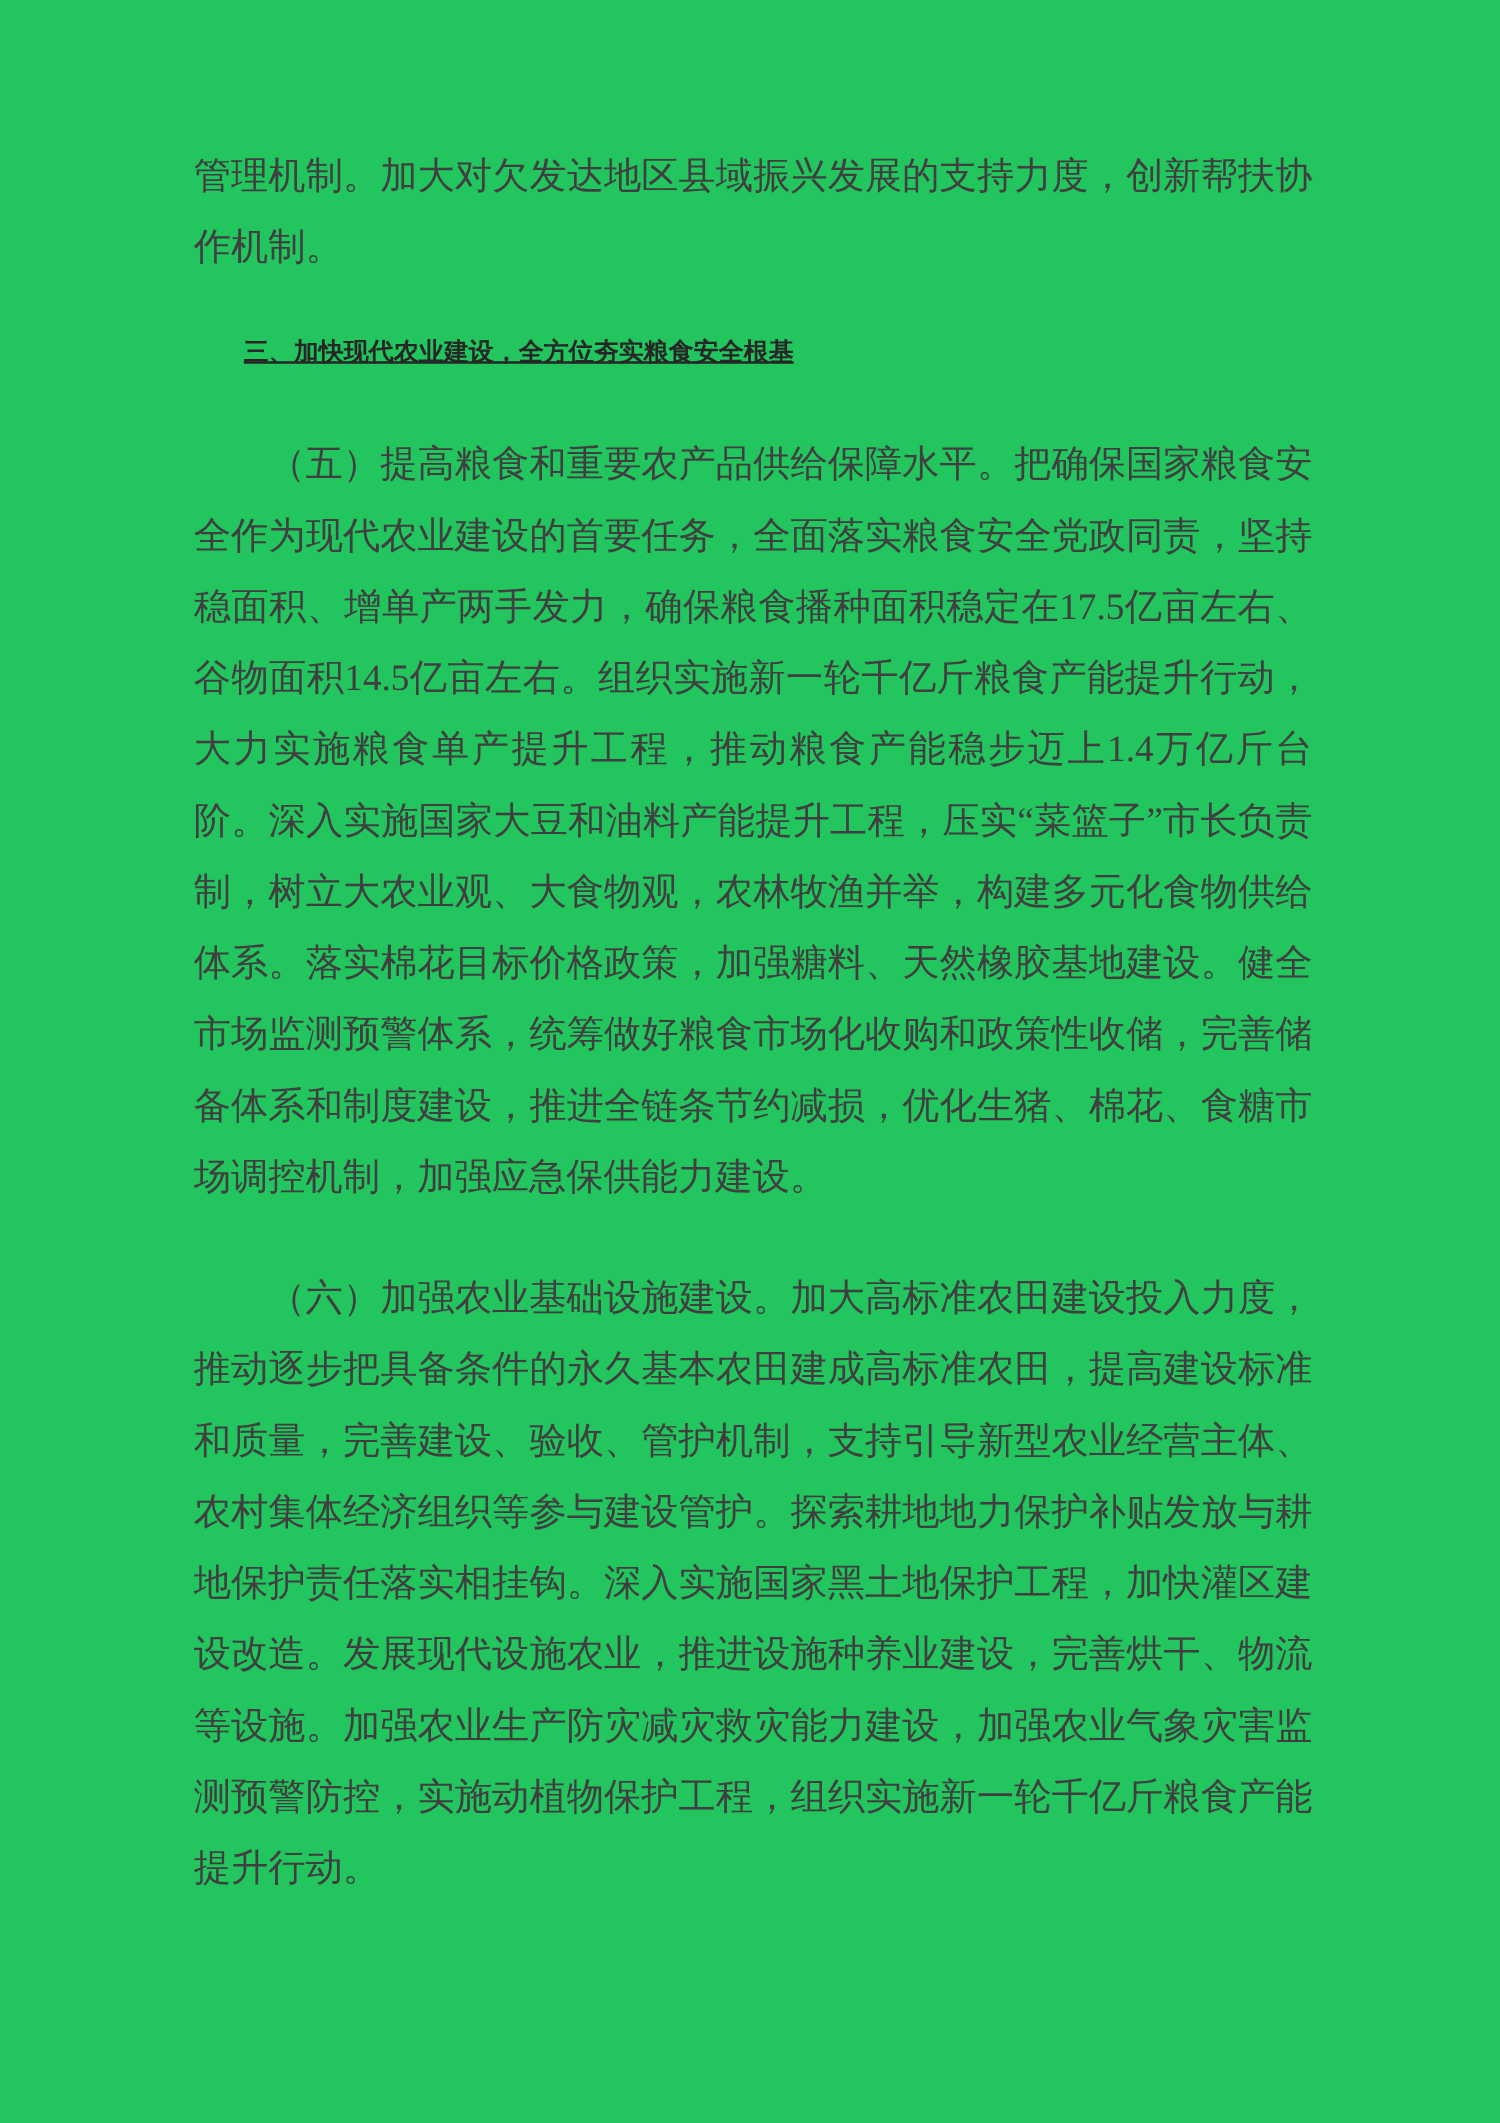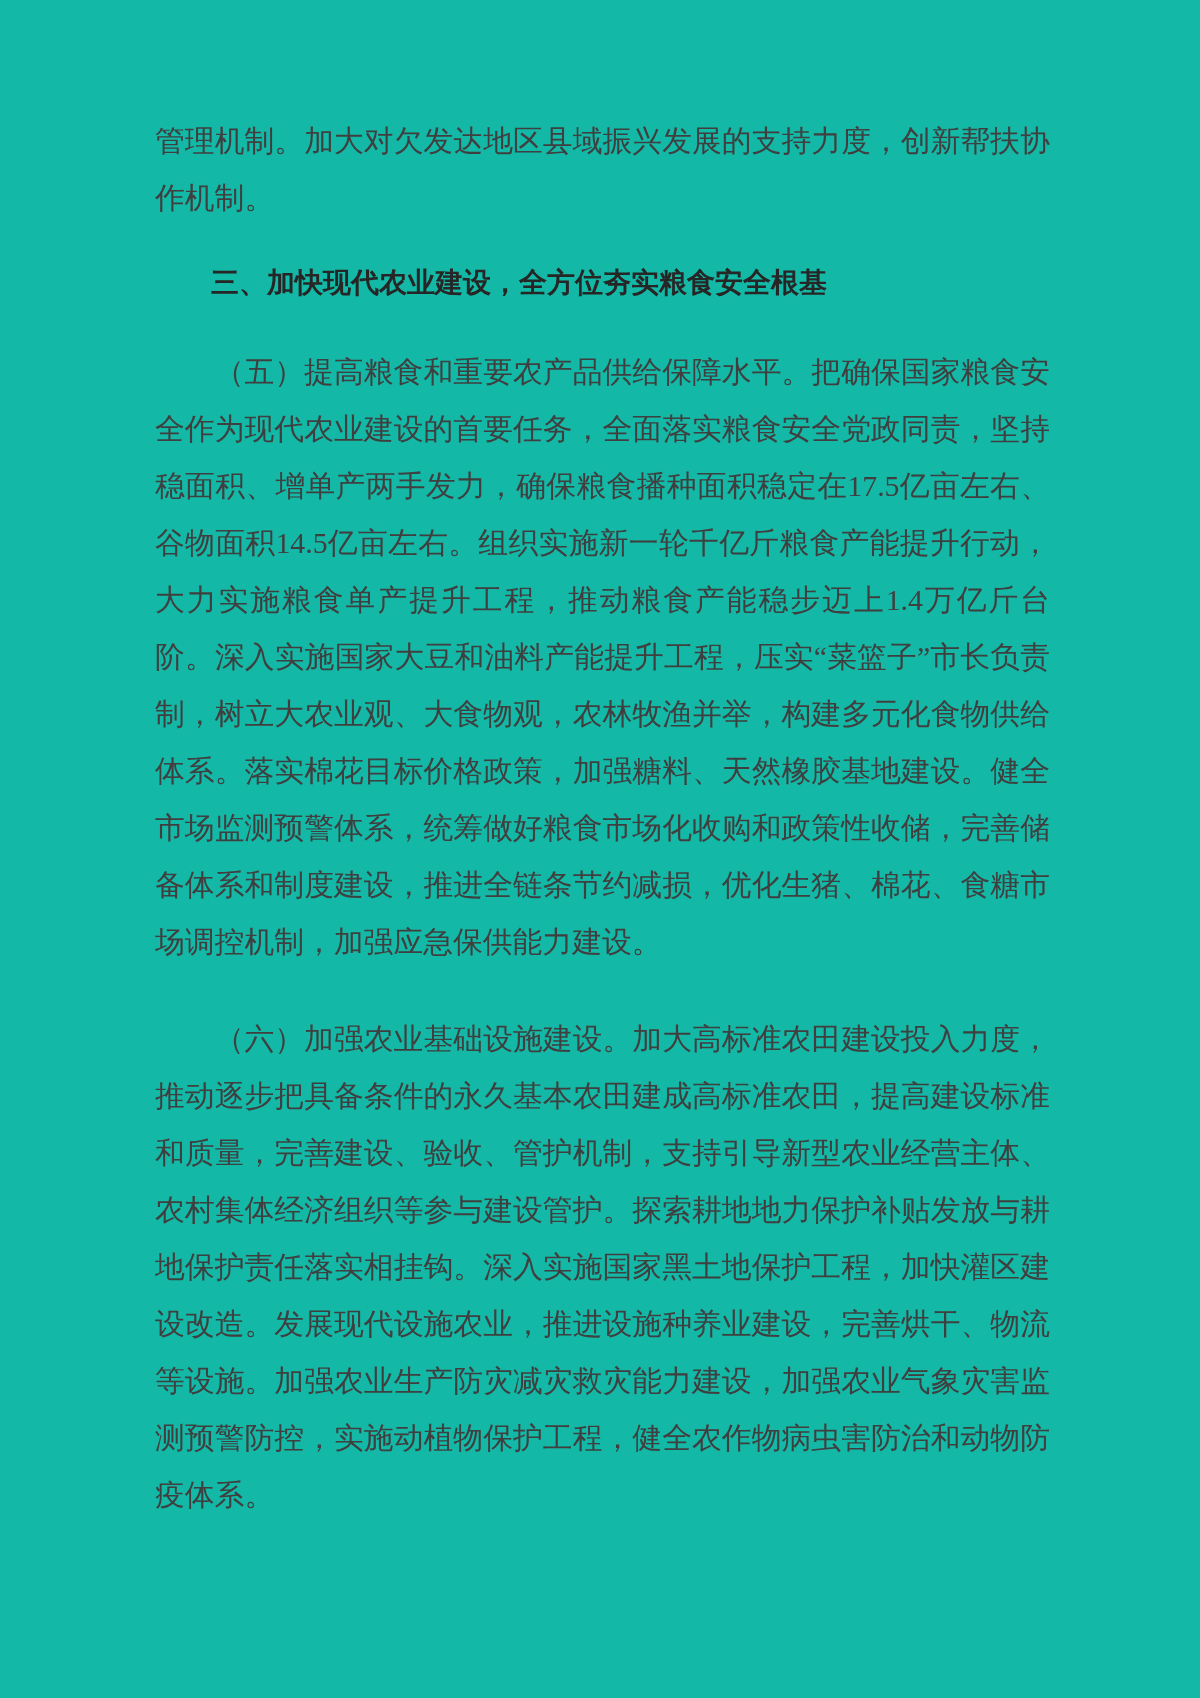--- a/index.html
+++ b/index.html
@@ -11,55 +11,56 @@
     width: 1200px;
     height: 1698px;
     overflow: hidden;
     font-family: "Liberation Sans", sans-serif;
   }
   .page {
     box-sizing: border-box;
     width: 1200px;
     height: 1698px;
     padding: 112px 150px 0 155px;
-    background: #14b8a6;
+    background: #22c55e;
   }
   .para {
     font-size: 29.8px;
     line-height: 57px;
     color: #3f3f3f;
     text-align: justify;
     text-justify: inter-ideograph;
     text-indent: 2em;
     margin: 0 0 28px 0;
     word-break: break-all;
   }
   .para.no-indent {
     text-indent: 0;
   }
   .heading {
-    font-size: 28px;
+    font-size: 20px;
     line-height: 57px;
     font-weight: bold;
     color: #262626;
     text-indent: 2em;
     margin: 0 0 32px 0;
+    text-decoration: underline;
   }
   .gap-large {
     margin-bottom: 40px;
     font-family: Liberation Serif, serif;
   }
   .para:last-child {
     margin-bottom: 0;
   }
 </style>
 </head>
 <body>
 
 <div class="page">
   <p class="para no-indent">管理机制。加大对欠发达地区县域振兴发展的支持力度，创新帮扶协作机制。</p>
 
   <h2 class="heading">三、加快现代农业建设，全方位夯实粮食安全根基</h2>
 
   <p class="para gap-large">（五）提高粮食和重要农产品供给保障水平。把确保国家粮食安全作为现代农业建设的首要任务，全面落实粮食安全党政同责，坚持稳面积、增单产两手发力，确保粮食播种面积稳定在17.5亿亩左右、谷物面积14.5亿亩左右。组织实施新一轮千亿斤粮食产能提升行动，大力实施粮食单产提升工程，推动粮食产能稳步迈上1.4万亿斤台阶。深入实施国家大豆和油料产能提升工程，压实“菜篮子”市长负责制，树立大农业观、大食物观，农林牧渔并举，构建多元化食物供给体系。落实棉花目标价格政策，加强糖料、天然橡胶基地建设。健全市场监测预警体系，统筹做好粮食市场化收购和政策性收储，完善储备体系和制度建设，推进全链条节约减损，优化生猪、棉花、食糖市场调控机制，加强应急保供能力建设。</p>
 
-  <p class="para">（六）加强农业基础设施建设。加大高标准农田建设投入力度，推动逐步把具备条件的永久基本农田建成高标准农田，提高建设标准和质量，完善建设、验收、管护机制，支持引导新型农业经营主体、农村集体经济组织等参与建设管护。探索耕地地力保护补贴发放与耕地保护责任落实相挂钩。深入实施国家黑土地保护工程，加快灌区建设改造。发展现代设施农业，推进设施种养业建设，完善烘干、物流等设施。加强农业生产防灾减灾救灾能力建设，加强农业气象灾害监测预警防控，实施动植物保护工程，健全农作物病虫害防治和动物防疫体系。</p>
+  <p class="para">（六）加强农业基础设施建设。加大高标准农田建设投入力度，推动逐步把具备条件的永久基本农田建成高标准农田，提高建设标准和质量，完善建设、验收、管护机制，支持引导新型农业经营主体、农村集体经济组织等参与建设管护。探索耕地地力保护补贴发放与耕地保护责任落实相挂钩。深入实施国家黑土地保护工程，加快灌区建设改造。发展现代设施农业，推进设施种养业建设，完善烘干、物流等设施。加强农业生产防灾减灾救灾能力建设，加强农业气象灾害监测预警防控，实施动植物保护工程，组织实施新一轮千亿斤粮食产能提升行动。</p>
 </div>
 
 </body></html>

